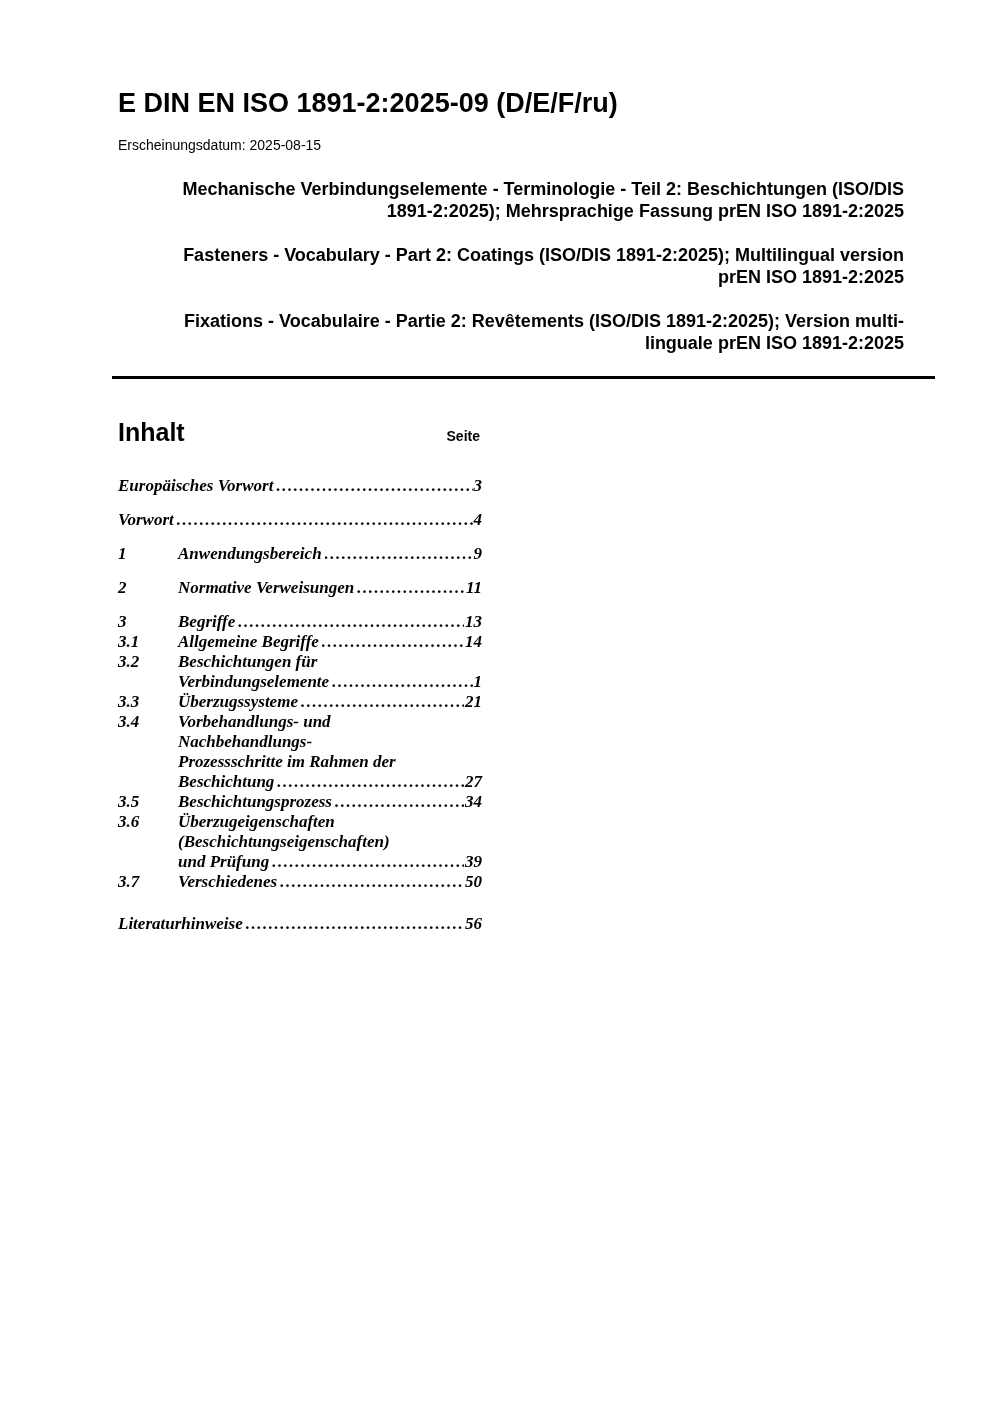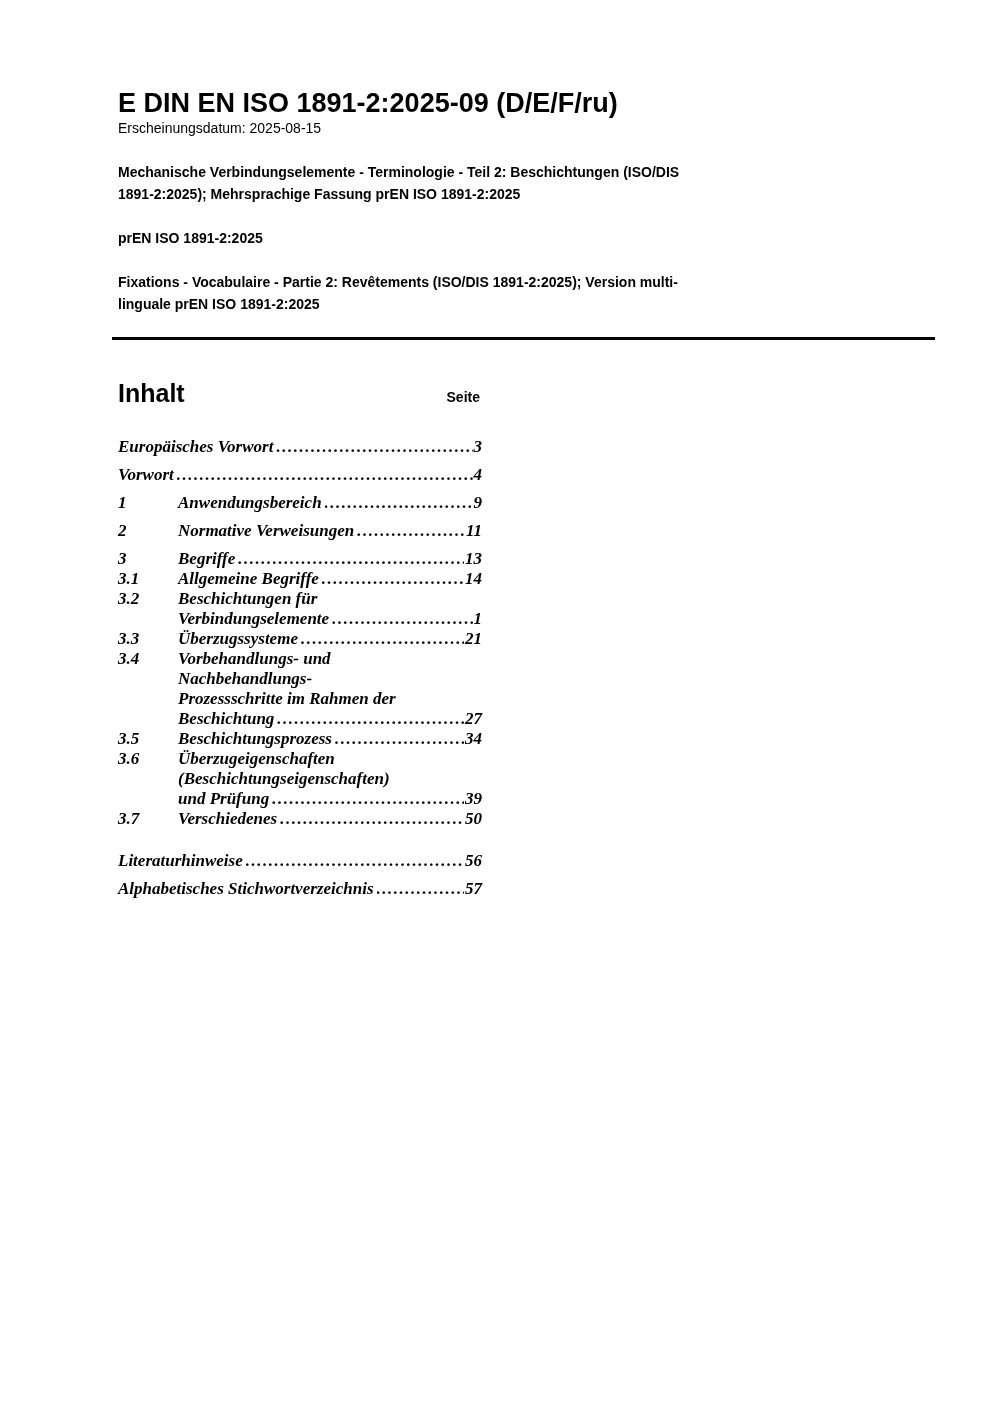--- a/index.html
+++ b/index.html
@@ -17,29 +17,30 @@
   
   .doc-title {
     font-size: 27px;
     font-weight: bold;
     line-height: 30px;
     white-space: nowrap;
   }
   .pub-date {
     font-size: 14px;
     line-height: 19px;
-    margin-top: 1px;
+    margin-top: 18px;
     margin-bottom: 23px;
     white-space: nowrap;
   }
   .lang-title {
-    font-size: 14px;
+    font-size: 18px;
     font-weight: bold;
     line-height: 22px;
     margin: 0 0 22px 0;
+    text-align: right;
   }
   .lang-title span { display: block; white-space: nowrap; }
   .header-rule {
     height: 3px;
     background: #000000;
     width: 823px;
     margin-left: -6px;
     margin-top: 3px;
   }
   
@@ -63,21 +64,21 @@
     padding-right: 2px;
   }
   .toc-list {
     margin-top: 25px;
     font-family: "Liberation Serif", serif;
     font-weight: bold;
     font-size: 17px;
     line-height: 20px;
   }
   .toc-entry { position: relative; font-style: italic; }
-  .toc-entry.lvl0 { margin-top: 8px; }
+  .toc-entry.lvl0 { margin-top: 14px; }
   .toc-entry.lvl0:first-child { margin-top: 0; }
   .toc-entry.lvl1 + .toc-entry.lvl0 { margin-top: 22px; }
   .toc-entry.has-num .toc-body { padding-left: 60px; }
   .toc-num {
     position: absolute;
     left: 0;
     top: 0;
   }
   .toc-line {
     display: flex;
@@ -104,20 +105,21 @@
   <div class="doc-title">E DIN EN ISO 1891-2:2025-09 (D/E/F/ru)</div>
 
   <div class="pub-date">Erscheinungsdatum: 2025-08-15</div>
 
   <div class="lang-title">
     <span>Mechanische Verbindungselemente - Terminologie - Teil 2: Beschichtungen (ISO/DIS</span>
     <span>1891-2:2025); Mehrsprachige Fassung prEN ISO 1891-2:2025</span>
   </div>
 
   <div class="lang-title">
+    <span>Fasteners - Vocabulary - Part 2: Coatings (ISO/DIS 1891-2:2025); Multilingual version</span>
     <span>prEN ISO 1891-2:2025</span>
   </div>
 
   <div class="lang-title">
     <span>Fixations - Vocabulaire - Partie 2: Revêtements (ISO/DIS 1891-2:2025); Version multi-</span>
     <span>linguale prEN ISO 1891-2:2025</span>
   </div>
 
   <div class="header-rule"></div>
 
@@ -265,25 +267,16 @@
         </div>
         <div class="toc-entry lvl0">
           <div class="toc-body">
             <div class="toc-line">
               <span class="toc-text">Literaturhinweise</span>
               <span class="toc-leader"></span>
               <span class="toc-page">56</span>
             </div>
           </div>
         </div>
-        <div class="toc-entry lvl0">
-          <div class="toc-body">
-            <div class="toc-line">
-              <span class="toc-text">Alphabetisches Stichwortverzeichnis</span>
-              <span class="toc-leader"></span>
-              <span class="toc-page">57</span>
-            </div>
-          </div>
-        </div>
       </div>
   </div>
 
 </div>
 
 </body></html>

